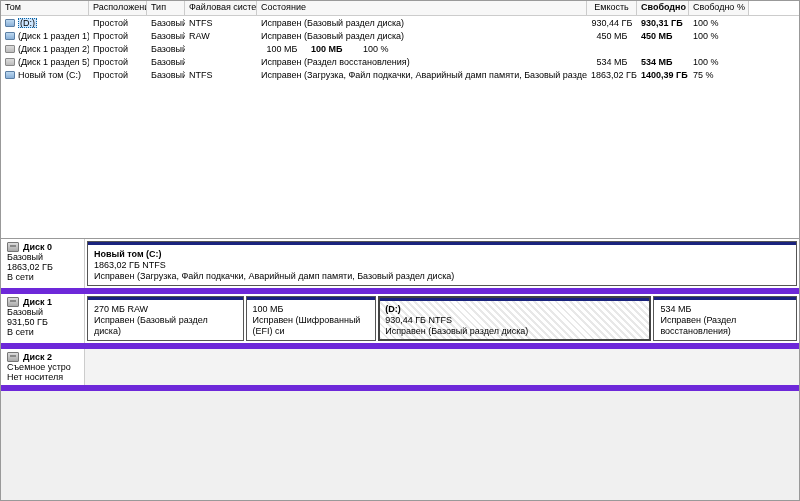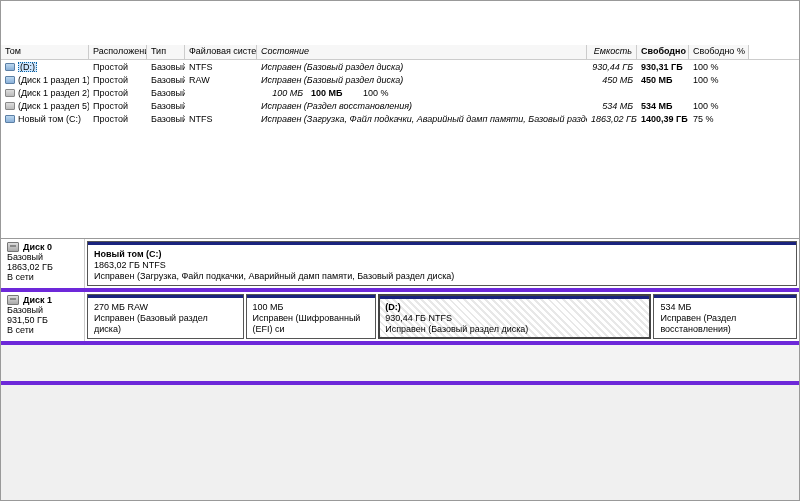--- a/index.html
+++ b/index.html
@@ -1,48 +1,48 @@
 <!DOCTYPE html>
 <html><head>
 <meta charset="utf-8">
 <style>
   * { box-sizing: border-box; margin: 0; padding: 0; }
   html, body { width: 800px; height: 501px; font-family: "Segoe UI", Tahoma, sans-serif; font-size: 9px; background: #fff; color: #000; overflow: hidden; }
   .root { display: flex; flex-direction: column; width: 800px; height: 501px; border: 1px solid #999; }
   
   .vol-list { flex: 0 0 238px; border-bottom: 1px solid #999; overflow: hidden; background: #fff; }
-  .vol-header { display: flex; height: 15px; background: #fff; border-bottom: 1px solid #ccc; margin-top: 44px; }
+  .vol-header { display: flex; height: 15px; background: #fff; border-bottom: 1px solid #ccc; }
   .vol-header .hcell { border-right: 1px solid #ccc; padding: 1px 4px; white-space: nowrap; overflow: hidden; color: #000; background: #f7f7f7; }
   .vol-body { }
   .vol-row { display: flex; height: 13px; align-items: center; }
   .vcell { padding: 0 4px; white-space: nowrap; overflow: hidden; }
   .drv-icon { display: inline-block; width: 10px; height: 8px; margin-right: 3px; vertical-align: middle; background: linear-gradient(#bcd8f0,#8ab0d8); border: 1px solid #4a6; border-color: #5b7fa5; border-radius: 1px; position: relative; }
   .drv-icon.gray { background: linear-gradient(#ddd,#bbb); border-color: #888; }
   .sel { background: #cde6ff; outline: 1px dotted #0a64a4; outline-offset: -1px; display: inline-block; padding: 0 2px; }
   
   .disk-area { flex: 1 1 auto; overflow: hidden; background: #fff; }
-  .disk-row { display: flex; border-bottom: 4px solid #6d28d9; }
+  .disk-row { display: flex; border-bottom: 6px solid #6d28d9; }
   .disk-label { flex: 0 0 84px; padding: 3px 6px; border-right: 1px solid #ccc; }
   .disk-label .dtitle { font-weight: bold; display: flex; align-items: center; gap: 4px; }
   .disk-icon { display: inline-block; width: 12px; height: 10px; background: linear-gradient(#ddd,#aaa); border: 1px solid #777; border-radius: 1px; position: relative; }
   .disk-icon::after { content: ""; position: absolute; left: 2px; right: 2px; top: 2px; height: 2px; background: #888; }
   .disk-parts { flex: 1 1 auto; padding: 2px; display: flex; flex-direction: column; gap: 0; }
   .part-row { display: flex; gap: 2px; margin-top: 0; }
   .part { border: 1px solid #555; padding: 3px 6px; font-size: 9px; line-height: 11px; background: #fff; position: relative; overflow: hidden; }
   .part.selected { background-image: repeating-linear-gradient(45deg, #e8e8e8 0, #e8e8e8 2px, #fff 2px, #fff 5px); border: 2px solid #444; padding: 2px 5px; }
   .part .pstripe { position: absolute; top: 0; left: 0; right: 0; height: 3px; background: #1a237e; }
   .part .pbody { padding-top: 4px; }
   .blank-area { flex: 1 1 auto; background: #f0f0f0; }
   
   .c-tom { width: 88px; }
   .c-loc { width: 58px; }
   .c-type { width: 38px; }
   .c-fs { width: 72px; }
-  .c-state { width: 330px; font-style: italic; }
-  .c-cap { width: 50px; text-align: right; font-style: italic; }
+  .c-state { width: 330px; }
+  .c-cap { width: 50px; text-align: center; }
   .c-free { width: 52px; text-align: left; font-weight: bold; }
   .c-freep { width: 60px; text-align: left; }
   .disk-row.removable .disk-parts { background: #f3f3f3; }
 </style>
 </head>
 <body>
 
 <div class="root">
 
   <div class="vol-list">
@@ -171,18 +171,26 @@
               <div class="pstripe"></div>
               <div class="pbody">
                 <div>534 МБ</div>
                 <div>Исправен (Раздел восстановления)</div>
               </div>
             </div>
           </div>
         </div>
       </div>
       <div class="disk-row removable">
+        <div class="disk-label">
+          <div class="dtitle">
+            <span class="disk-icon"></span>
+            <span>Диск 2</span>
+          </div>
+          <div>Съемное устро</div>
+          <div>Нет носителя</div>
+        </div>
         <div class="disk-parts" style="min-height: 36px;"></div>
       </div>
       <div class="blank-area" style="height: 160px;"></div>
     </div>
 
 </div>
 
 </body></html>

